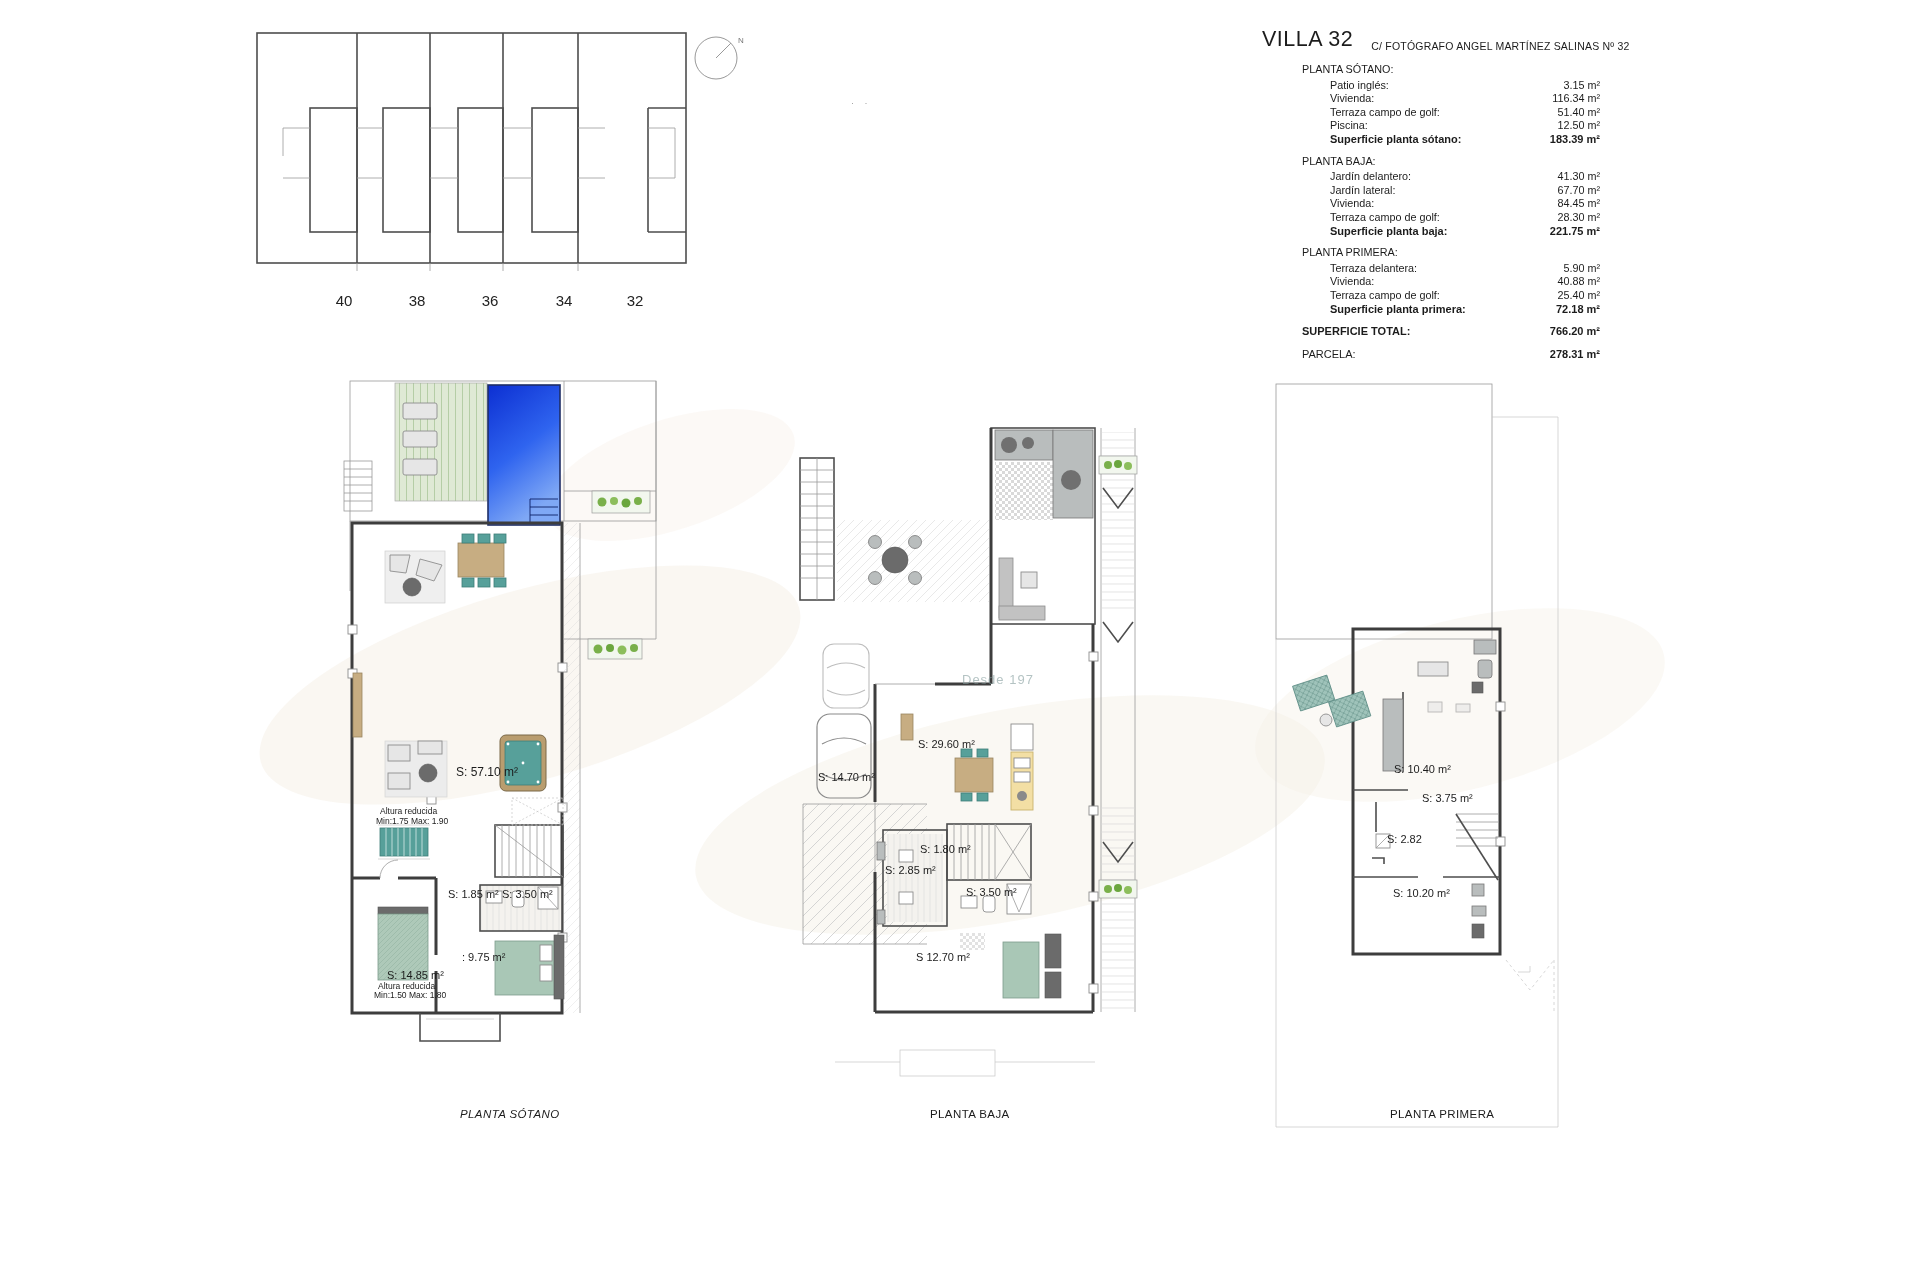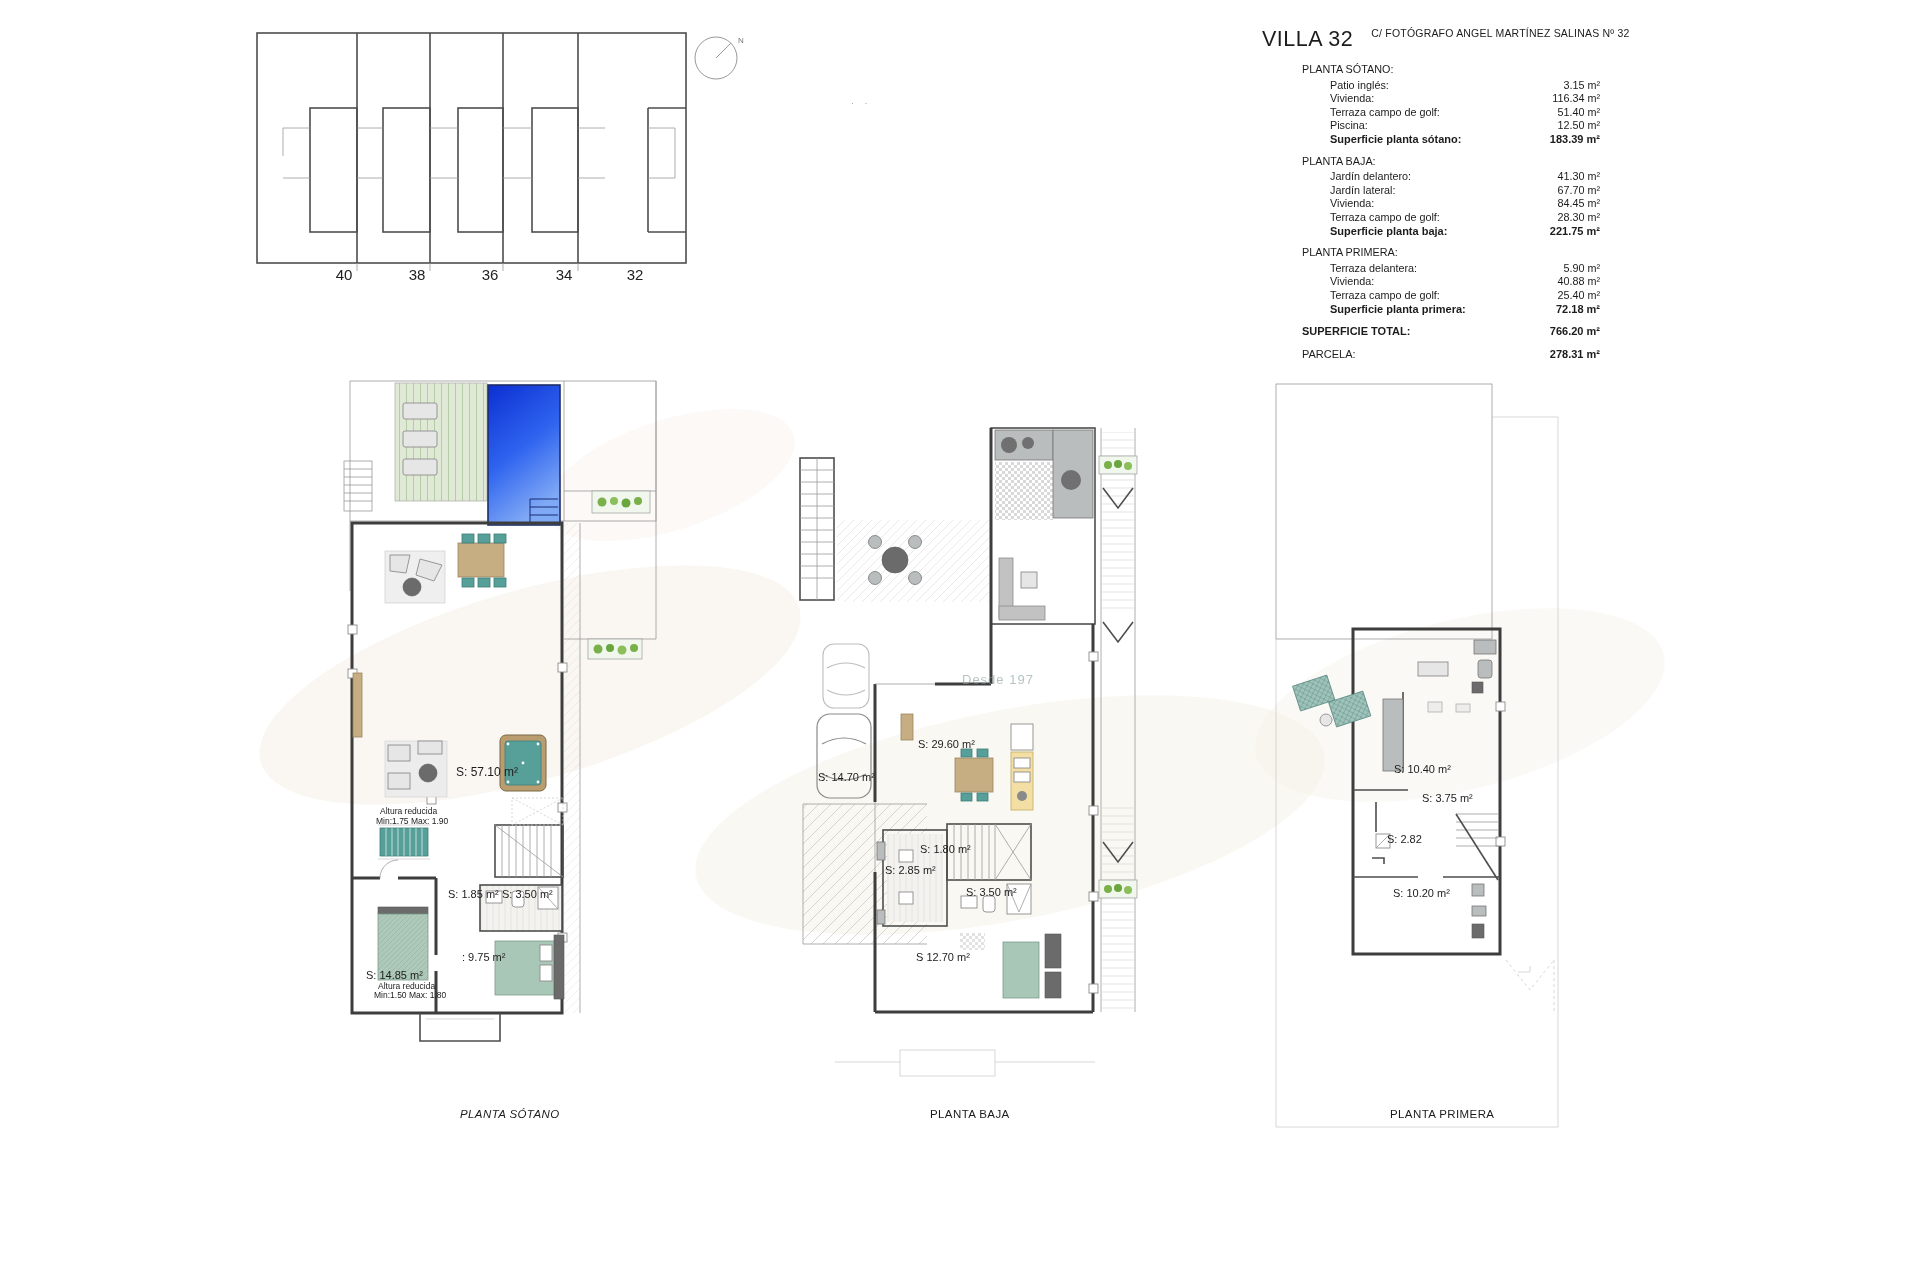--- a/index.html
+++ b/index.html
@@ -3,27 +3,27 @@
 <meta charset="utf-8">
 <style>
   html,body{margin:0;padding:0;background:#ffffff;}
   #sheet{position:relative;width:1920px;height:1280px;background:#fff;overflow:hidden;
          font-family:"Liberation Sans",sans-serif;color:#1c1c1c;}
   .swoosh{position:absolute;background:#f5efe5;border-radius:50%;}
   .lbl{position:absolute;font-size:11px;white-space:nowrap;color:#1c1c1c;}
   .lbl-big{font-size:12px;}
   .lbl-sm{font-size:8.5px;}
   .caption{position:absolute;font-size:11.5px;letter-spacing:.4px;color:#1c1c1c;white-space:nowrap;}
-  .lot-num{position:absolute;font-size:15px;width:34px;text-align:center;color:#222;}
+  .lot-num{position:absolute;font-size:15px;width:34px;text-align:center;color:#222;margin-top:26px;}
   .compassN{position:absolute;font-size:8px;color:#777;}
   .stray{position:absolute;font-size:9px;color:#999;letter-spacing:4px;}
   .watermark{position:absolute;font-size:13px;color:rgba(130,155,155,.6);letter-spacing:1px;}
 
   
-  #titleRow{position:absolute;left:1262px;top:27px;display:flex;align-items:flex-start;gap:18px;}
+  #titleRow{position:absolute;left:1262px;top:27px;display:flex;align-items:flex-end;gap:18px;}
   #titleRow .villa{font-size:21.5px;letter-spacing:.5px;font-weight:400;}
   #titleRow .addr{font-size:10.5px;letter-spacing:.2px;}
   #areaTable{position:absolute;left:1302px;top:63px;width:298px;font-size:10.8px;line-height:13.6px;}
   #areaTable .sec{margin-bottom:8px;}
   #areaTable .sec-h{margin-bottom:2px;}
   #areaTable .row{display:flex;justify-content:space-between;padding-left:28px;}
   #areaTable .row.tot{font-weight:bold;font-size:11px;}
   #areaTable .grand{display:flex;justify-content:space-between;margin-top:9px;font-size:11px;}
   #areaTable .grand .gl{font-weight:bold;}
   #areaTable .grand.parcela .gl{font-weight:normal;}
@@ -292,21 +292,21 @@
       <circle cx="282" cy="277" r="4.5" fill="#8cbe5c"></circle>
       <circle cx="294" cy="275" r="4" fill="#79b04a"></circle>
   </svg>
 
   <span class="lbl lbl-big" style="left:438px;top:765px;padding-left:18px;">S: 57.10 m²</span>
   <span class="lbl lbl-sm" style="left:380px;top:806px;">Altura reducida</span>
   <span class="lbl lbl-sm" style="left:376px;top:816px;">Min:1.75 Max: 1.90</span>
   <span class="lbl" style="left:448px;top:888px;">S: 1.85 m²</span>
   <span class="lbl" style="left:502px;top:888px;">S: 3.50 m²</span>
   <span class="lbl" style="left:462px;top:951px;">: 9.75 m²</span>
-  <span class="lbl" style="left:366px;top:969px;">S: 14.85 m²</span>
+  <span class="lbl" style="left:387px;top:969px;">S: 14.85 m²</span>
   <span class="lbl lbl-sm" style="left:378px;top:981px;">Altura reducida</span>
   <span class="lbl lbl-sm" style="left:374px;top:990px;">Min:1.50 Max: 1.80</span>
 
   <svg style="left:795px;top:372px;" width="345" height="712" viewBox="0 0 345 712">
     <defs>
       <pattern id="p2diag" width="9" height="9" patternUnits="userSpaceOnUse">
         <path d="M0,9 L9,0" stroke="#d3d3d3" stroke-width=".7"></path>
       </pattern>
       <pattern id="p2gar" width="12" height="12" patternUnits="userSpaceOnUse">
         <path d="M0,12 L12,0" stroke="#cccccc" stroke-width=".8"></path>

